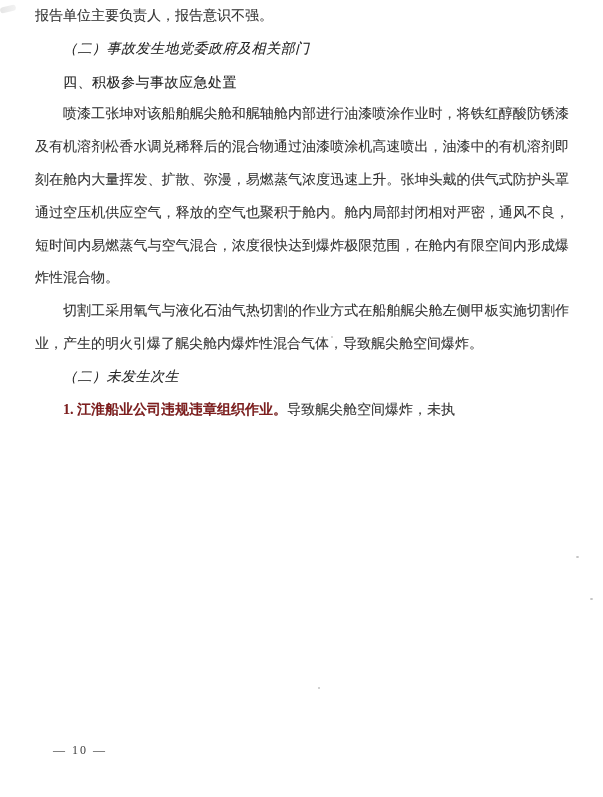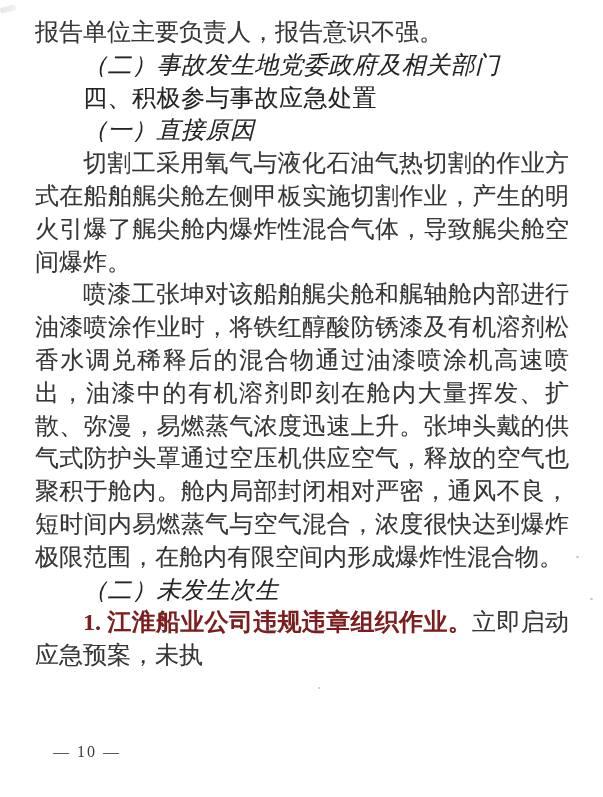--- a/index.html
+++ b/index.html
@@ -8,23 +8,23 @@
     width: 603px;
     height: 797px;
     margin: 0 auto;
     background: #ffffff;
     overflow: hidden;
     font-family: "Liberation Serif", "DejaVu Serif", serif;
   }
   .content {
     position: absolute;
     left: 35px;
-    top: 16px;
+    top: 0;
     width: 534px;
-    font-size: 24px;
+    font-size: 14px;
     line-height: 32.8px;
     color: #363636;
     text-align: justify;
     text-justify: inter-character;
     word-break: break-all;
     text-shadow: 0.2px 0.2px 0.6px rgba(90,90,90,0.35);
   }
   .content p, .content h2, .content h3 {
     margin: 0;
     padding: 0;
@@ -45,21 +45,21 @@
     font-weight: bold;
     color: #242424;
     letter-spacing: 0.5px;
     font-style: italic;
   }
   .lead-bold { font-weight: bold; color: #7f1d1d; }
   .footer {
     position: absolute;
     left: 53px;
     top: 743px;
-    font-size: 16px;
+    font-size: 12px;
     letter-spacing: 2px;
     color: #3c3c3c;
   }
   
   .speck {
     position: absolute;
     background: #8f8f8f;
     border-radius: 50%;
     opacity: 0.55;
   }
@@ -84,29 +84,28 @@
   <div class="smudge"></div>
 
   <div class="content">
     <p>报告单位主要负责人，报告意识不强。</p>
 
     <h3 class="kai-heading">（二）事故发生地党委政府及相关部门</h3>
 
 
     <h2 class="hei-heading">四、积极参与事故应急处置</h2>
 
-    <h3 class="kai-heading">（一）直接原因</h3>
+
+    <p class="indent">喷漆工张坤对该船舶艉尖舱和艉轴舱内部进行油漆喷涂作业时，将铁红醇酸防锈漆及有机溶剂松香水调兑稀释后的混合物通过油漆喷涂机高速喷出，油漆中的有机溶剂即刻在舱内大量挥发、扩散、弥漫，易燃蒸气浓度迅速上升。张坤头戴的供气式防护头罩通过空压机供应空气，释放的空气也聚积于舱内。舱内局部封闭相对严密，通风不良，短时间内易燃蒸气与空气混合，浓度很快达到爆炸极限范围，在舱内有限空间内形成爆炸性混合物。</p>
 
     <p class="indent">切割工采用氧气与液化石油气热切割的作业方式在船舶艉尖舱左侧甲板实施切割作业，产生的明火引爆了艉尖舱内爆炸性混合气体，导致艉尖舱空间爆炸。</p>
 
-    <p class="indent">喷漆工张坤对该船舶艉尖舱和艉轴舱内部进行油漆喷涂作业时，将铁红醇酸防锈漆及有机溶剂松香水调兑稀释后的混合物通过油漆喷涂机高速喷出，油漆中的有机溶剂即刻在舱内大量挥发、扩散、弥漫，易燃蒸气浓度迅速上升。张坤头戴的供气式防护头罩通过空压机供应空气，释放的空气也聚积于舱内。舱内局部封闭相对严密，通风不良，短时间内易燃蒸气与空气混合，浓度很快达到爆炸极限范围，在舱内有限空间内形成爆炸性混合物。</p>
-
     <h3 class="kai-heading">（二）未发生次生</h3>
 
-    <p class="indent"><span class="lead-bold">1. 江淮船业公司违规违章组织作业。</span><span>立即启动应急预案，未执</span></p>
+    <p class="indent"><span class="lead-bold">1. 江淮船业公司违规违章组织作业。</span><span>导致艉尖舱空间爆炸，未执</span></p>
   </div>
 
   <div class="footer">— 10 —</div>
 
   <div class="speck s1"></div>
   <div class="speck s2"></div>
   <div class="speck s3"></div>
   <div class="speck s4"></div>
 </div>
 

